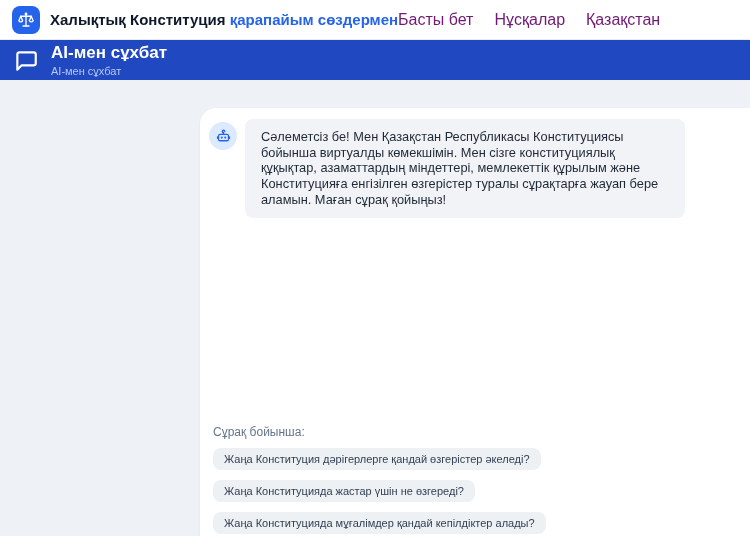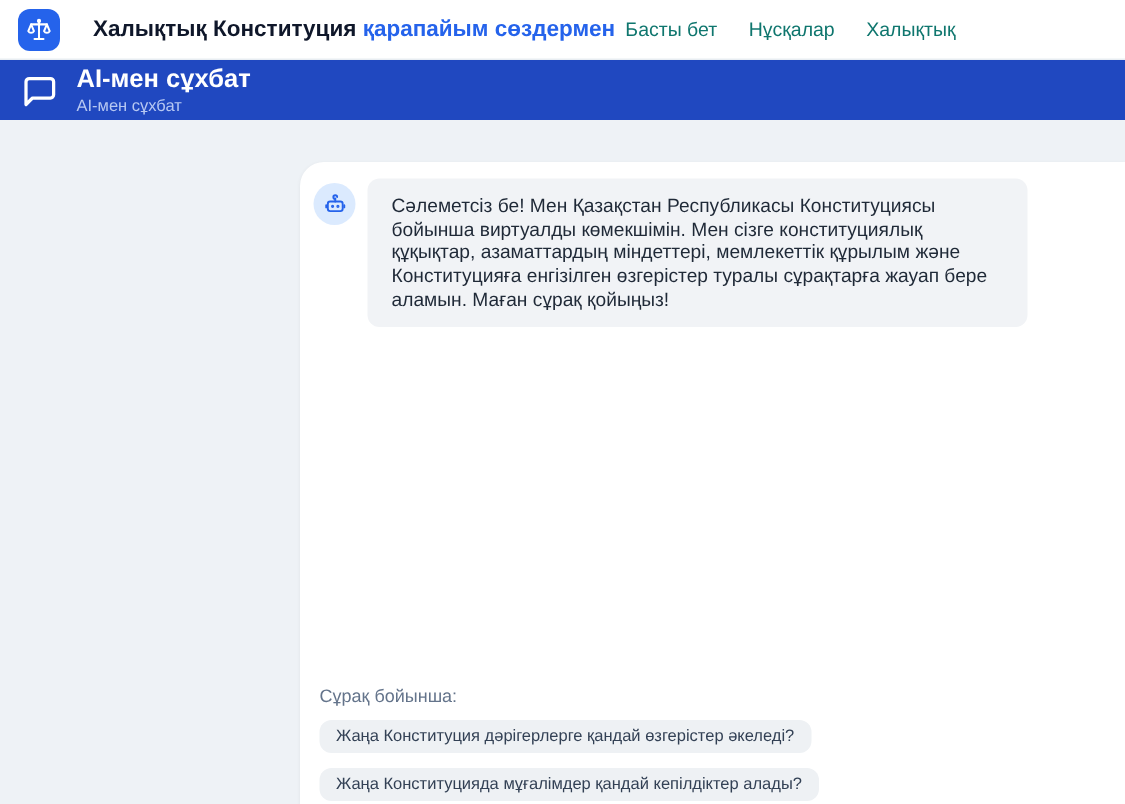--- a/index.html
+++ b/index.html
@@ -17,30 +17,30 @@
     border-bottom:1px solid #e8edf2;
     display:flex; align-items:center;
     padding:0 12px;
   }
   .logo-box {
     width:28px; height:28px; border-radius:8px;
     background:#2563eb; display:flex; align-items:center; justify-content:center;
     flex:0 0 auto; cursor:pointer;
   }
   .brand {
-    margin-left:22px; font-size:15px; font-weight:bold; color:#0f172a;
+    margin-left:10px; font-size:15px; font-weight:bold; color:#0f172a;
     white-space:nowrap;
   }
   .brand .accent { color:#2563eb; }
   .top-nav {
     margin-left:auto; margin-right:101px;
     display:flex; gap:21px;
   }
   .top-nav a {
-    font-size:13px; color:#0f766e; text-decoration:none; cursor:pointer;
+    font-size:16px; color:#701a75; text-decoration:none; cursor:pointer;
     white-space:nowrap;
     text-align:center;
   }
 
   
   .banner {
     height:40px; background:#2048c0;
     display:flex; align-items:center; padding:0 13px;
   }
   .banner-icon { width:26px; height:26px; flex:0 0 auto; margin-top:2px; }
@@ -95,21 +95,21 @@
       </svg>
     </span>
   </div>
   <div class="brand">
     <span>Халықтық Конституция</span>
     <span class="accent">қарапайым сөздермен</span>
   </div>
   <nav class="top-nav">
     <a>Басты бет</a>
     <a>Нұсқалар</a>
-    <a>Халықтық</a>
+    <a>Қазақстан</a>
   </nav>
 </header>
 
 <section class="banner">
   <span class="banner-icon">
     <svg width="26" height="26" viewBox="0 0 24 24" fill="none" stroke="#ffffff" stroke-width="2" stroke-linecap="round" stroke-linejoin="round">
       <path d="M21 14a2 2 0 0 1-2 2H8l-4 4V6a2 2 0 0 1 2-2h13a2 2 0 0 1 2 2z"></path>
     </svg>
   </span>
   <div class="banner-text">
@@ -132,16 +132,17 @@
         </svg>
       </span>
     </div>
     <div class="bubble">Сәлеметсіз бе! Мен Қазақстан Республикасы Конституциясы бойынша виртуалды көмекшімін. Мен сізге конституциялық құқықтар, азаматтардың міндеттері, мемлекеттік құрылым және Конституцияға енгізілген өзгерістер туралы сұрақтарға жауап бере аламын. Маған сұрақ қойыңыз!</div>
   </div>
 
   <div class="suggestions">
     <div class="suggestions-label">Сұрақ бойынша:</div>
     <div class="chips">
       <button class="chip">Жаңа Конституция дәрігерлерге қандай өзгерістер әкеледі?</button>
+      <button class="chip">Жаңа Конституцияда жастар үшін не өзгереді?</button>
       <button class="chip">Жаңа Конституцияда мұғалімдер қандай кепілдіктер алады?</button>
     </div>
   </div>
 </main>
 
 </body></html>

